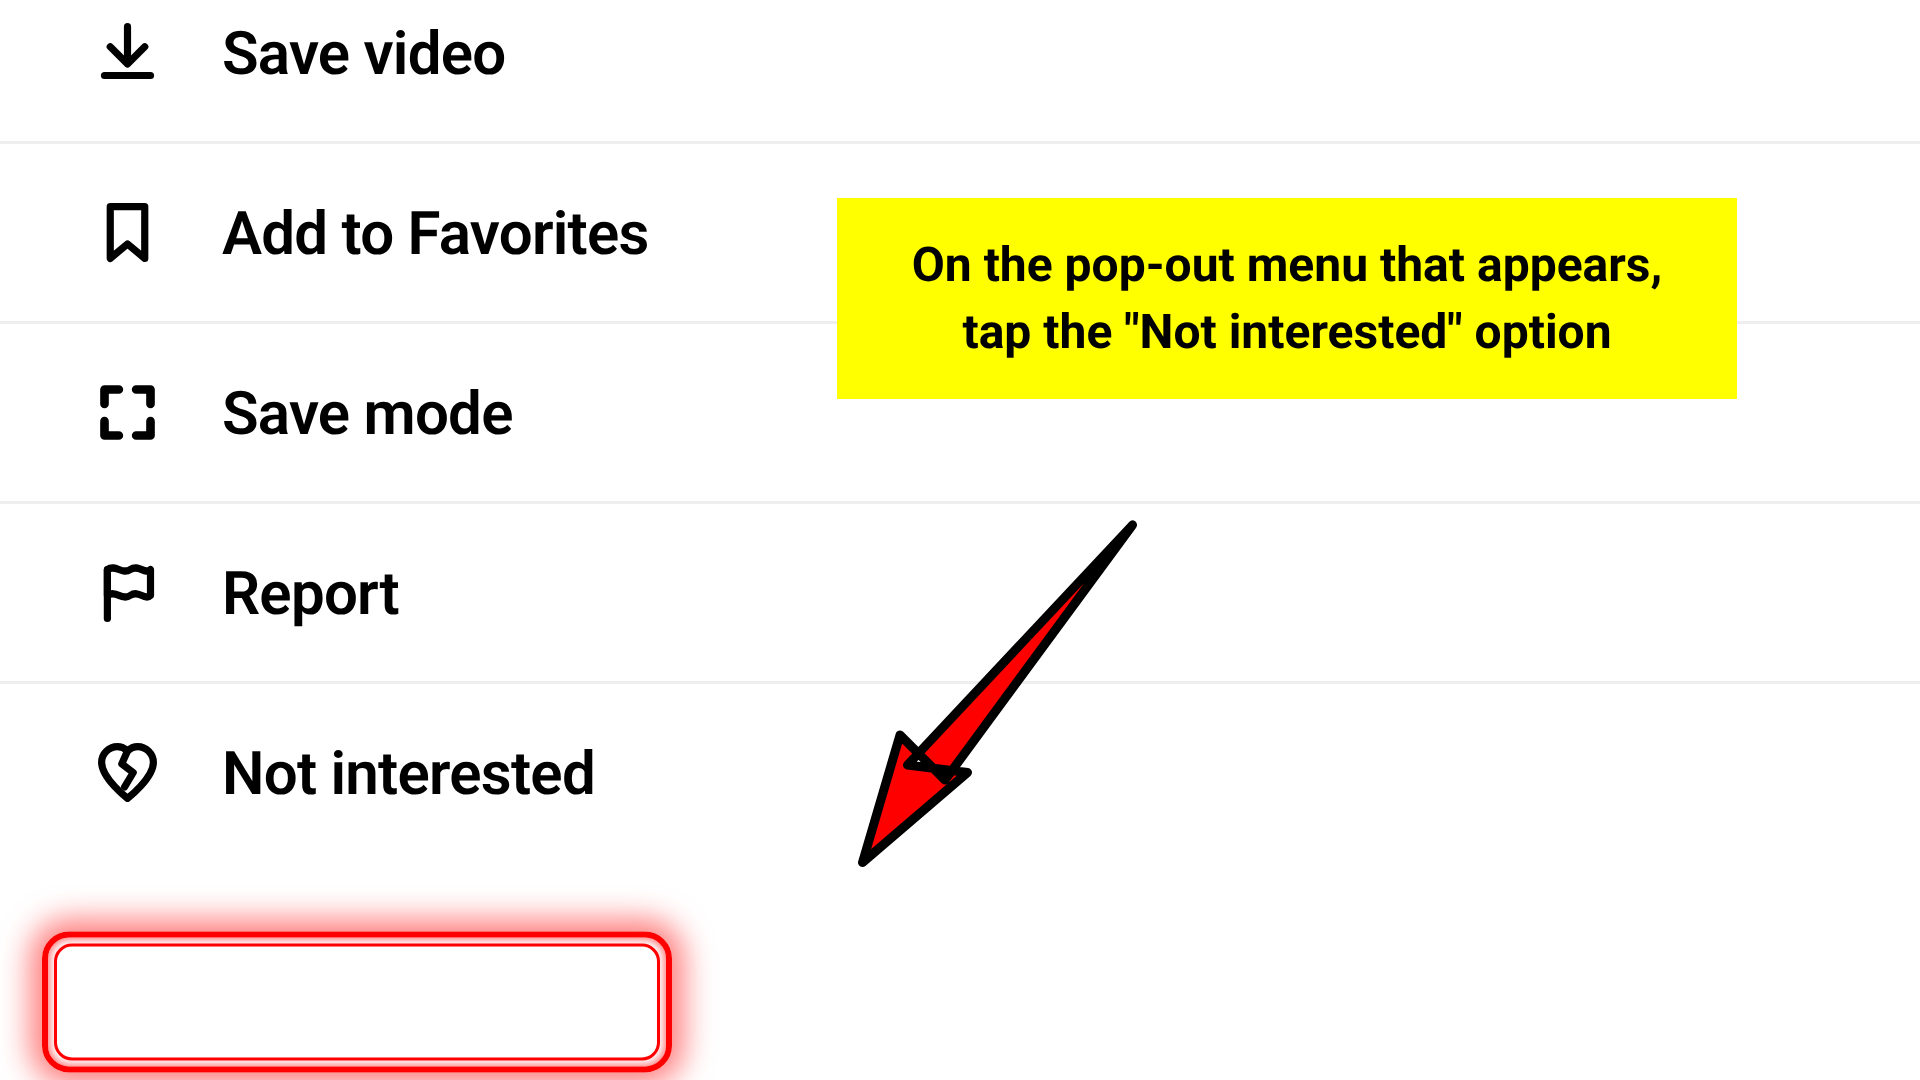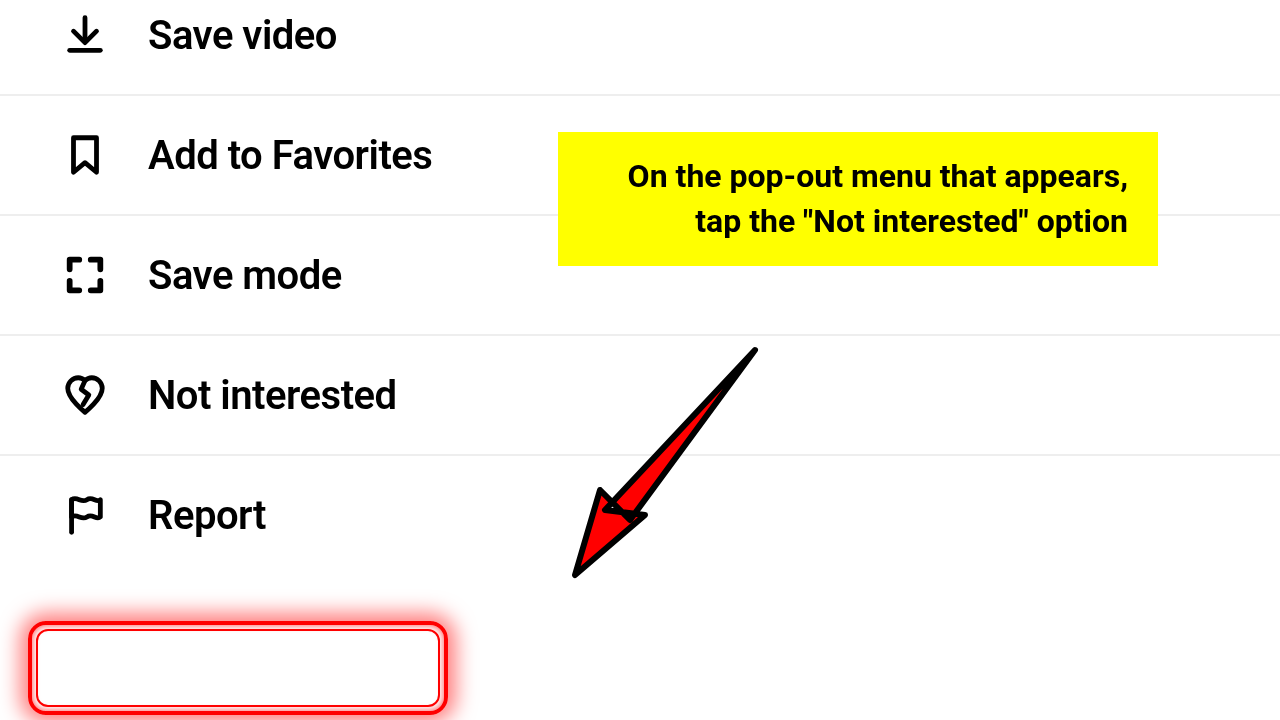--- a/index.html
+++ b/index.html
@@ -44,21 +44,21 @@
     .callout {
       position: absolute;
       top: 132px;
       left: 558px;
       width: 600px;
       padding: 22px 30px;
       background: #ffff00;
       font-size: 32px;
       font-weight: 700;
       color: #000;
-      text-align: right;
+      text-align: center;
       line-height: 1.4;
     }
     .arrow {
       position: absolute;
       top: 330px;
       left: 545px;
       width: 260px;
       height: 260px;
       pointer-events: none;
     }
@@ -114,35 +114,35 @@
         <path d="M20 15 L20 20 L15 20"></path>
         <path d="M9 20 L4 20 L4 15"></path>
       </svg>
     </span>
     <span class="menu-label">Save mode</span>
   </div>
 
   <div class="menu-item">
     <span class="icon">
       <svg viewBox="0 0 24 24" fill="none" stroke="#000" stroke-width="2.5" stroke-linecap="round" stroke-linejoin="round">
+        <path d="M5 21 L5 4"></path>
+        <path d="M5 4 C8 2, 10 6, 13 4 C16 2, 18 6, 20 4 L20 13 C18 15, 16 11, 13 13 C10 15, 8 11, 5 13 Z"></path>
+      </svg>
+    </span>
+    <span class="menu-label">Report</span>
+  </div>
+
+  <div class="menu-item">
+    <span class="icon">
+      <svg viewBox="0 0 24 24" fill="none" stroke="#000" stroke-width="2.5" stroke-linecap="round" stroke-linejoin="round">
         <path d="M12 21 C12 21 3 14 3 8.5 C3 5.5 5.5 3 8.5 3 C10.4 3 12 4.5 12 4.5 C12 4.5 13.6 3 15.5 3 C18.5 3 21 5.5 21 8.5 C21 14 12 21 12 21 Z"></path>
         <path d="M12 4.5 L10 9 L14 12 L11 17"></path>
       </svg>
     </span>
     <span class="menu-label">Not interested</span>
-  </div>
-
-  <div class="menu-item">
-    <span class="icon">
-      <svg viewBox="0 0 24 24" fill="none" stroke="#000" stroke-width="2.5" stroke-linecap="round" stroke-linejoin="round">
-        <path d="M5 21 L5 4"></path>
-        <path d="M5 4 C8 2, 10 6, 13 4 C16 2, 18 6, 20 4 L20 13 C18 15, 16 11, 13 13 C10 15, 8 11, 5 13 Z"></path>
-      </svg>
-    </span>
-    <span class="menu-label">Report</span>
   </div>
 
 </div>
 
 <div class="callout">
   <span>On the pop-out menu that appears, tap the "Not interested" option</span>
 </div>
 
 <svg class="arrow" viewBox="0 0 260 260">
   <path d="M210 20 L60 180 L100 185 L30 245 L55 160 L85 190 Z" fill="#ff0000" stroke="#000" stroke-width="6" stroke-linejoin="round"></path>

